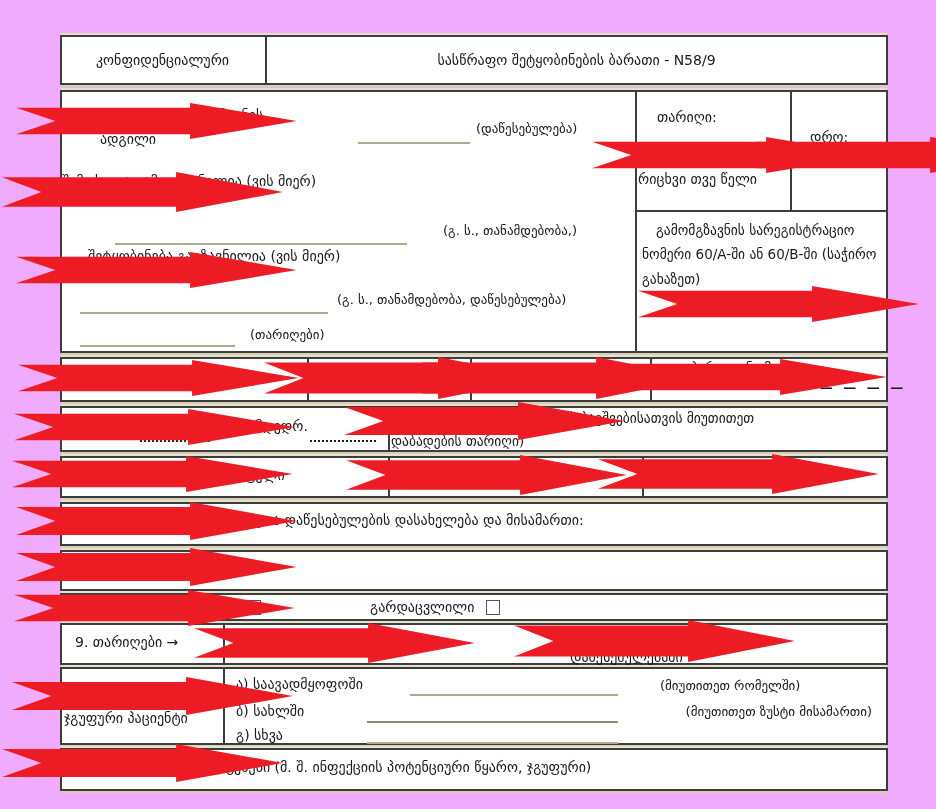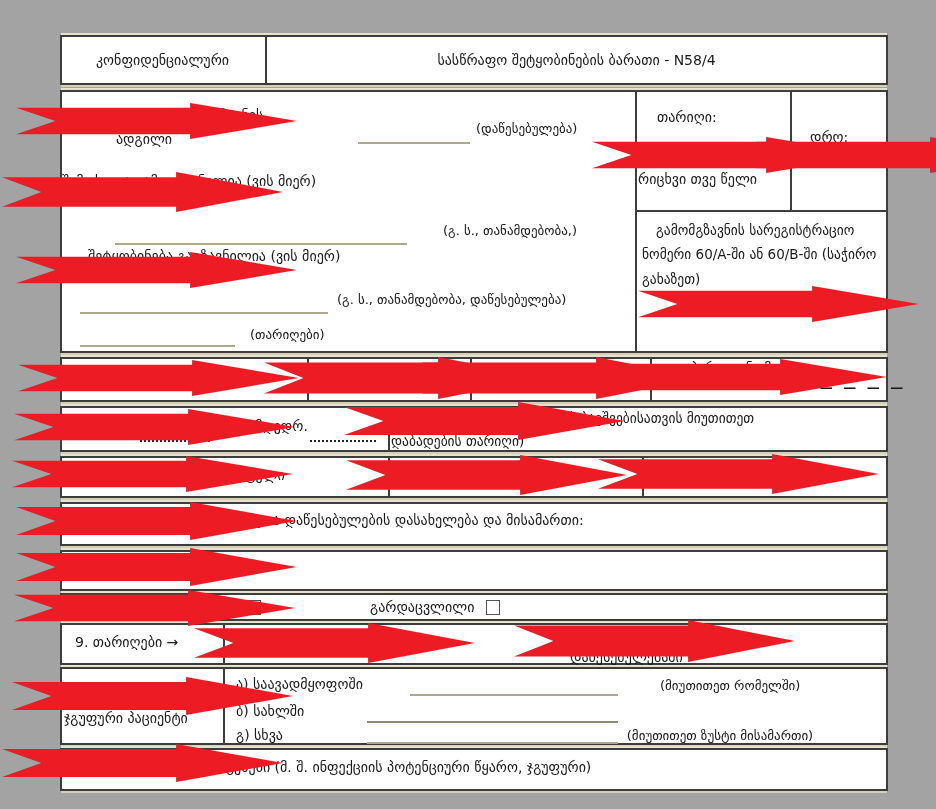--- a/index.html
+++ b/index.html
@@ -1,17 +1,17 @@
 <!DOCTYPE html>
 <html><head>
 <meta charset="utf-8">
 <style>
   html,body{margin:0;padding:0;background:#ffffff;}
   .canvas{
-    position:relative;width:936px;height:809px;background:#a3a3a3;
+    position:relative;width:936px;height:809px;background:#f0abfc;
     font-family:"DejaVu Sans",sans-serif;color:#1a1a1a;overflow:hidden;
   }
   .box{
     position:absolute;background:#fff;border:2px solid #3d3d3d;
     box-shadow:0 3px 0 -1px #d6d0b8, 0 -3px 0 -1px #e6e1cd;
     box-sizing:border-box;
   }
   .vline{position:absolute;width:0;border-left:2px solid #3d3d3d;}
   .hline{position:absolute;height:0;border-top:2px solid #3d3d3d;}
   .txt{position:absolute;font-size:14px;white-space:nowrap;line-height:1.35;}
@@ -54,24 +54,24 @@
   <div class="vline" style="left:307px;top:359px;height:41px;"></div>
   <div class="vline" style="left:470px;top:359px;height:41px;"></div>
   <div class="vline" style="left:650px;top:359px;height:41px;"></div>
   <div class="vline" style="left:388px;top:408px;height:42px;"></div>
   <div class="vline" style="left:388px;top:458px;height:38px;"></div>
   <div class="vline" style="left:642px;top:458px;height:38px;"></div>
   <div class="vline" style="left:223px;top:625px;height:38px;"></div>
   <div class="vline" style="left:223px;top:669px;height:74px;"></div>
 
   <div class="txt center-cell" style="left:60px;top:35px;width:205px;height:50px;">კონფიდენციალური</div>
-  <div class="txt center-cell" style="left:265px;top:35px;width:623px;height:50px;">სასწრაფო შეტყობინების ბარათი - N58/4</div>
+  <div class="txt center-cell" style="left:265px;top:35px;width:623px;height:50px;">სასწრაფო შეტყობინების ბარათი - N58/9</div>
 
   <div class="txt" style="left:82px;top:106px;">1. შეტყობინების გაგზავნის</div>
-  <div class="txt" style="left:80px;top:130px;padding-left:36px;">ადგილი</div>
+  <div class="txt" style="left:64px;top:130px;padding-left:36px;">ადგილი</div>
   <div class="uline" style="left:358px;top:142px;width:112px;"></div>
   <div class="txt hint" style="left:476px;top:120px;">(დაწესებულება)</div>
 
   <div class="txt" style="left:62px;top:172px;">შემთხვევა გამოვლენილია (ვის მიერ)</div>
   <div class="uline" style="left:115px;top:243px;width:292px;"></div>
   <div class="txt hint" style="left:443px;top:222px;">(გ. ს., თანამდებობა,)</div>
 
   <div class="txt" style="left:88px;top:247px;">შეტყობინება გაგზავნილია (ვის მიერ)</div>
   <div class="uline" style="left:80px;top:312px;width:248px;"></div>
   <div class="txt hint" style="left:337px;top:291px;">(გ. ს., თანამდებობა, დაწესებულება)</div>
@@ -116,21 +116,21 @@
   <div class="txt" style="left:587px;top:625px;">პირველი ვიზიტი სამედ.</div>
   <div class="txt" style="left:570px;top:648px;">დაწესებულებაში</div>
 
   <div class="txt" style="left:78px;top:684px;">10. სად იმყოფება</div>
   <div class="txt" style="left:64px;top:709px;">ჯგუფური პაციენტი</div>
   <div class="txt" style="left:236px;top:675px;text-align:right;">ა) საავადმყოფოში</div>
   <div class="uline" style="left:410px;top:694px;width:208px;"></div>
   <div class="txt hint" style="left:660px;top:677px;width:222px;">(მიუთითეთ რომელში)</div>
   <div class="txt" style="left:236px;top:702px;">ბ) სახლში</div>
   <div class="uline" style="left:367px;top:721px;width:251px;border-bottom-color:#8f8a74;"></div>
-  <div class="txt hint" style="left:590px;top:703px;width:260px;text-align:center;margin-top:24px;">(მიუთითეთ ზუსტი მისამართი)</div>
+  <div class="txt hint" style="left:612px;top:703px;width:260px;text-align:right;">(მიუთითეთ ზუსტი მისამართი)</div>
   <div class="txt" style="left:236px;top:726px;">გ) სხვა</div>
   <div class="uline" style="left:367px;top:742px;width:251px;"></div>
 
   <div class="txt" style="left:80px;top:758px;">11. დამატებითი მონაცემები (მ. შ. ინფექციის პოტენციური წყარო, ჯგუფური)</div>
 
   <div class="arrow" style="left:16px;top:103px;width:70px;height:36px;">1</div>
   <div class="arrow" style="left:2px;top:172px;width:74px;height:40px;">22</div>
   <div class="arrow" style="left:16px;top:252px;width:70px;height:36px;">2</div>
   <div class="arrow" style="left:592px;top:137px;width:70px;height:36px;">3</div>
   <div class="arrow" style="left:756px;top:137px;width:76px;height:36px;">4</div>

